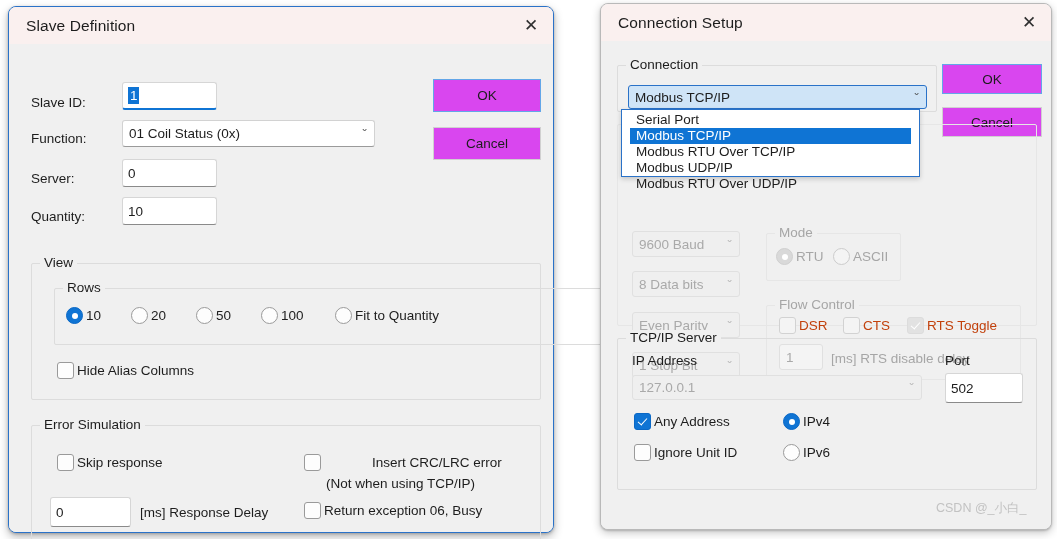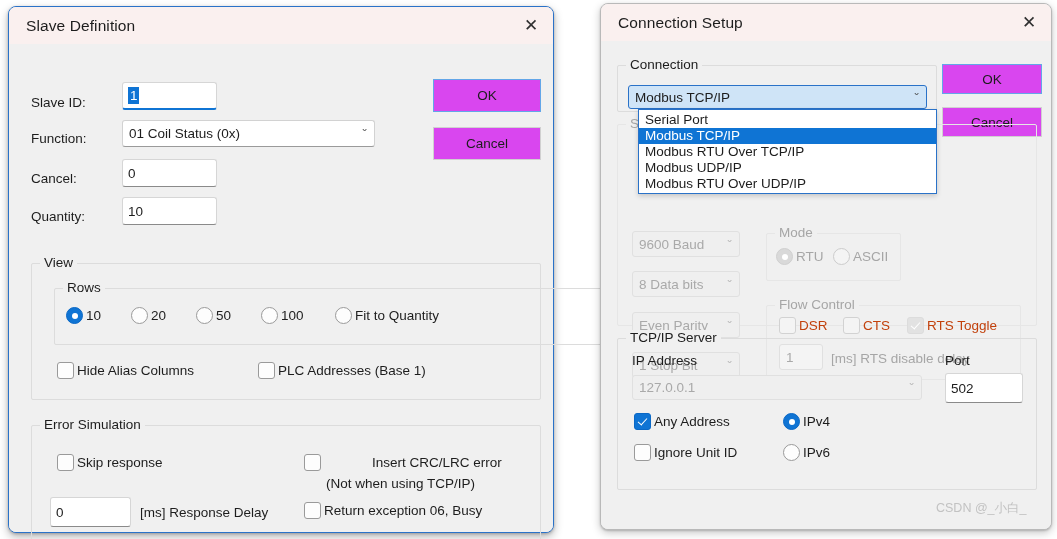--- a/index.html
+++ b/index.html
@@ -290,21 +290,21 @@
     <div class="textbox focused" style="left:113px; top:38px; width:95px; height:28px;">
       <span class="sel">1</span>
     </div>
 
     <div class="lbl" style="left:22px; top:87px;">Function:</div>
     <div class="combo" style="left:113px; top:76px; width:253px; height:27px;">
       <span>01 Coil Status (0x)</span>
       <span class="chev">˅</span>
     </div>
 
-    <div class="lbl" style="left:22px; top:127px;">Cancel:</div>
+    <div class="lbl" style="left:22px; top:127px;">Server:</div>
     <div class="textbox" style="left:113px; top:115px; width:95px; height:28px;">
       <span>0</span>
     </div>
 
     <div class="lbl" style="left:22px; top:165px;">Quantity:</div>
     <div class="textbox" style="left:113px; top:153px; width:95px; height:28px;">
       <span>10</span>
     </div>
 
     <div class="btn default" style="left:424px; top:35px; width:108px; height:33px;">
@@ -338,24 +338,20 @@
         </div>
         <div class="radio" style="left:280px; top:18px;">
           <span class="dot"></span>
           <span class="rlbl">Fit to Quantity</span>
         </div>
       </div>
 
       <div class="check" style="left:25px; top:98px;">
         <span class="box"></span>
         <span class="clbl">Hide Alias Columns</span>
-      </div>
-      <div class="check" style="left:226px; top:98px;">
-        <span class="box"></span>
-        <span class="clbl">PLC Addresses (Base 1)</span>
       </div>
     </div>
 
     <div class="group" style="left:22px; top:381px; width:510px; height:122px;">
       <div class="group-title">Error Simulation</div>
 
       <div class="check" style="left:25px; top:28px;">
         <span class="box"></span>
         <span class="clbl">Skip response</span>
       </div>
@@ -450,21 +446,21 @@
           <span class="box"></span>
           <span class="clbl">RTS Toggle</span>
         </div>
         <div class="combo disabled" style="left:12px; top:38px; width:44px; height:26px; justify-content:flex-start; background:#f4f4f4;">
           <span>1</span>
         </div>
         <div class="lbl dim" style="left:64px; top:45px;">[ms] RTS disable delay</div>
       </div>
     </div>
 
-    <div class="dropdown-list" style="left:37px; top:68px; width:299px; height:85px; padding:2px 0;">
+    <div class="dropdown-list" style="left:20px; top:68px; width:299px; height:68px; padding:2px 8px;">
       <div class="dd-item">Serial Port</div>
       <div class="dd-item selected">Modbus TCP/IP</div>
       <div class="dd-item">Modbus RTU Over TCP/IP</div>
       <div class="dd-item">Modbus UDP/IP</div>
       <div class="dd-item">Modbus RTU Over UDP/IP</div>
     </div>
 
     <div class="group" style="left:16px; top:297px; width:420px; height:152px;">
       <div class="group-title">TCP/IP Server</div>
 

